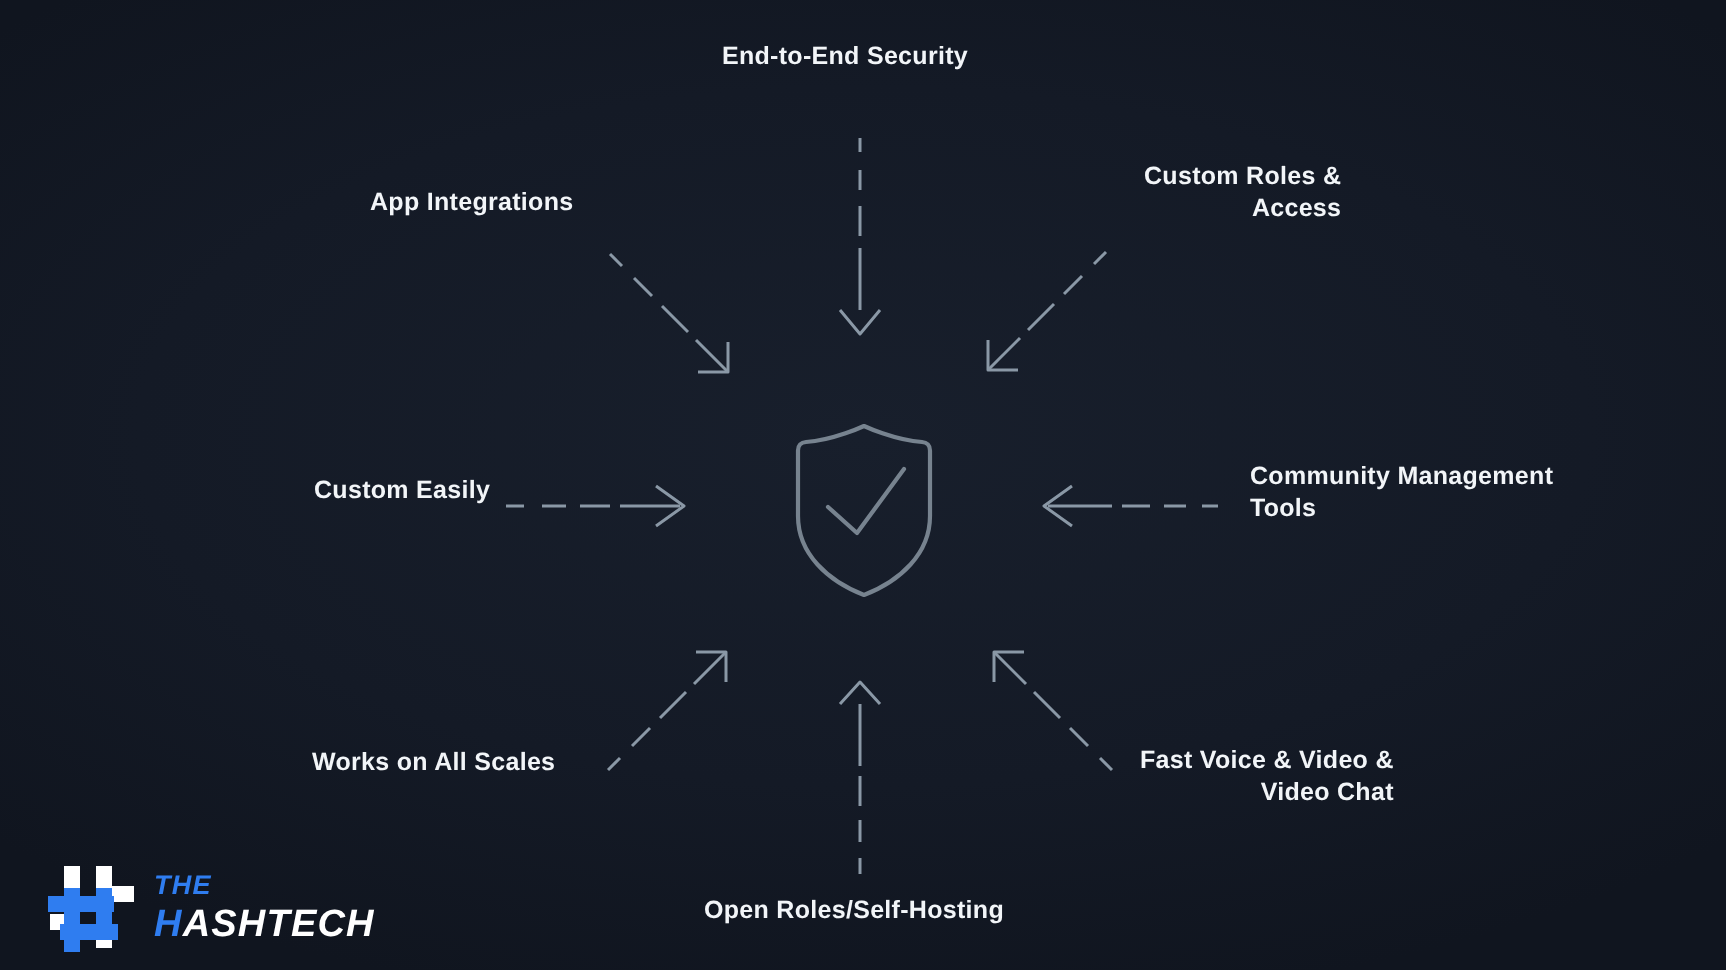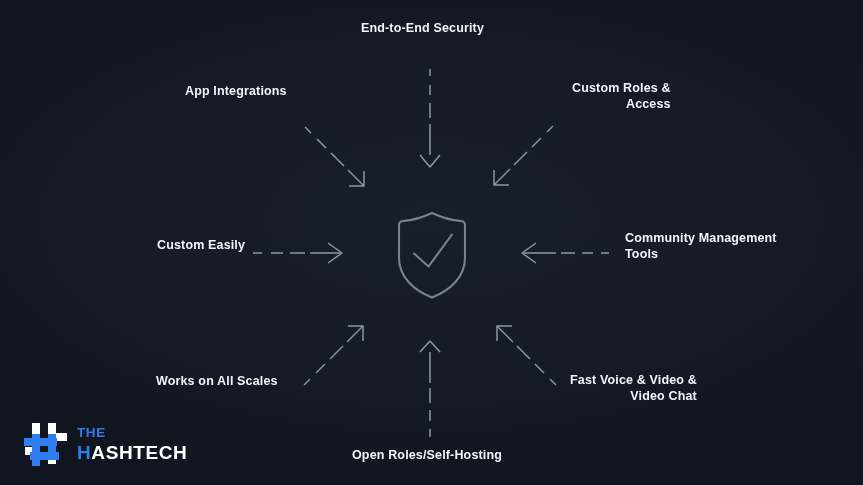--- a/index.html
+++ b/index.html
@@ -29,36 +29,37 @@
   .label {
     position: absolute;
     color: #f2f5f8;
     font-size: 12.5px;
     font-weight: bold;
     line-height: 15.5px;
     letter-spacing: 0.15px;
     white-space: pre-line;
   }
   .lbl-top        { left: 361px; top: 21px;  }
-  .lbl-app        { left: 185px; top: 84px;  }
+  .lbl-app        { left: 185px; top: 94px;  }
   .lbl-roles      { left: 572px; top: 81px; text-align: right;  }
   .lbl-scales     { left: 157px; top: 238px; }
   .lbl-community  { left: 625px; top: 231px; }
   .lbl-devices    { left: 156px; top: 374px; }
   .lbl-voice      { left: 570px; top: 373px; text-align: right; }
   .lbl-open       { left: 352px; top: 448px; }
 
   
   #logo {
     position: absolute;
     left: 22px;
-    top: 421px;
+    top: 431px;
     display: flex;
     align-items: center;
     gap: 7px;
+    font-style: italic;
   }
   #logo-mark {
     position: relative;
     width: 48px;
     height: 46px;
   }
   #logo-text {
     display: flex;
     flex-direction: column;
     line-height: 1;

